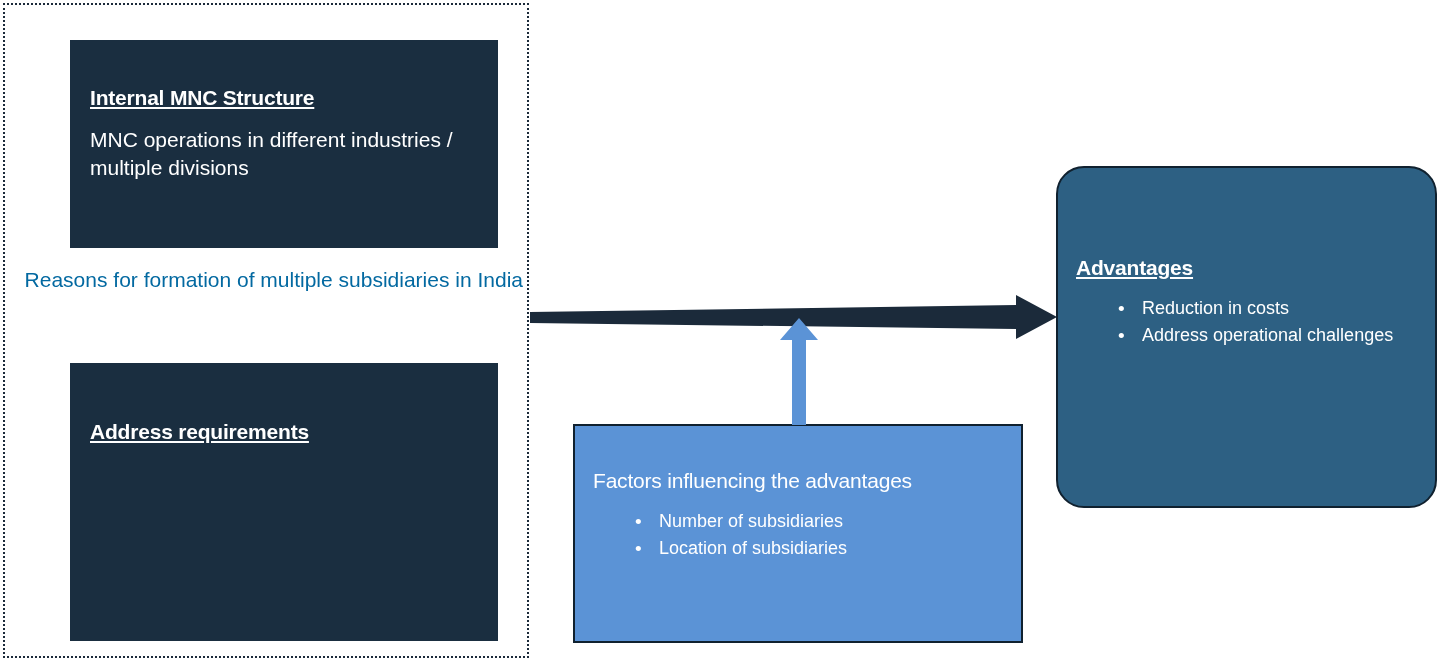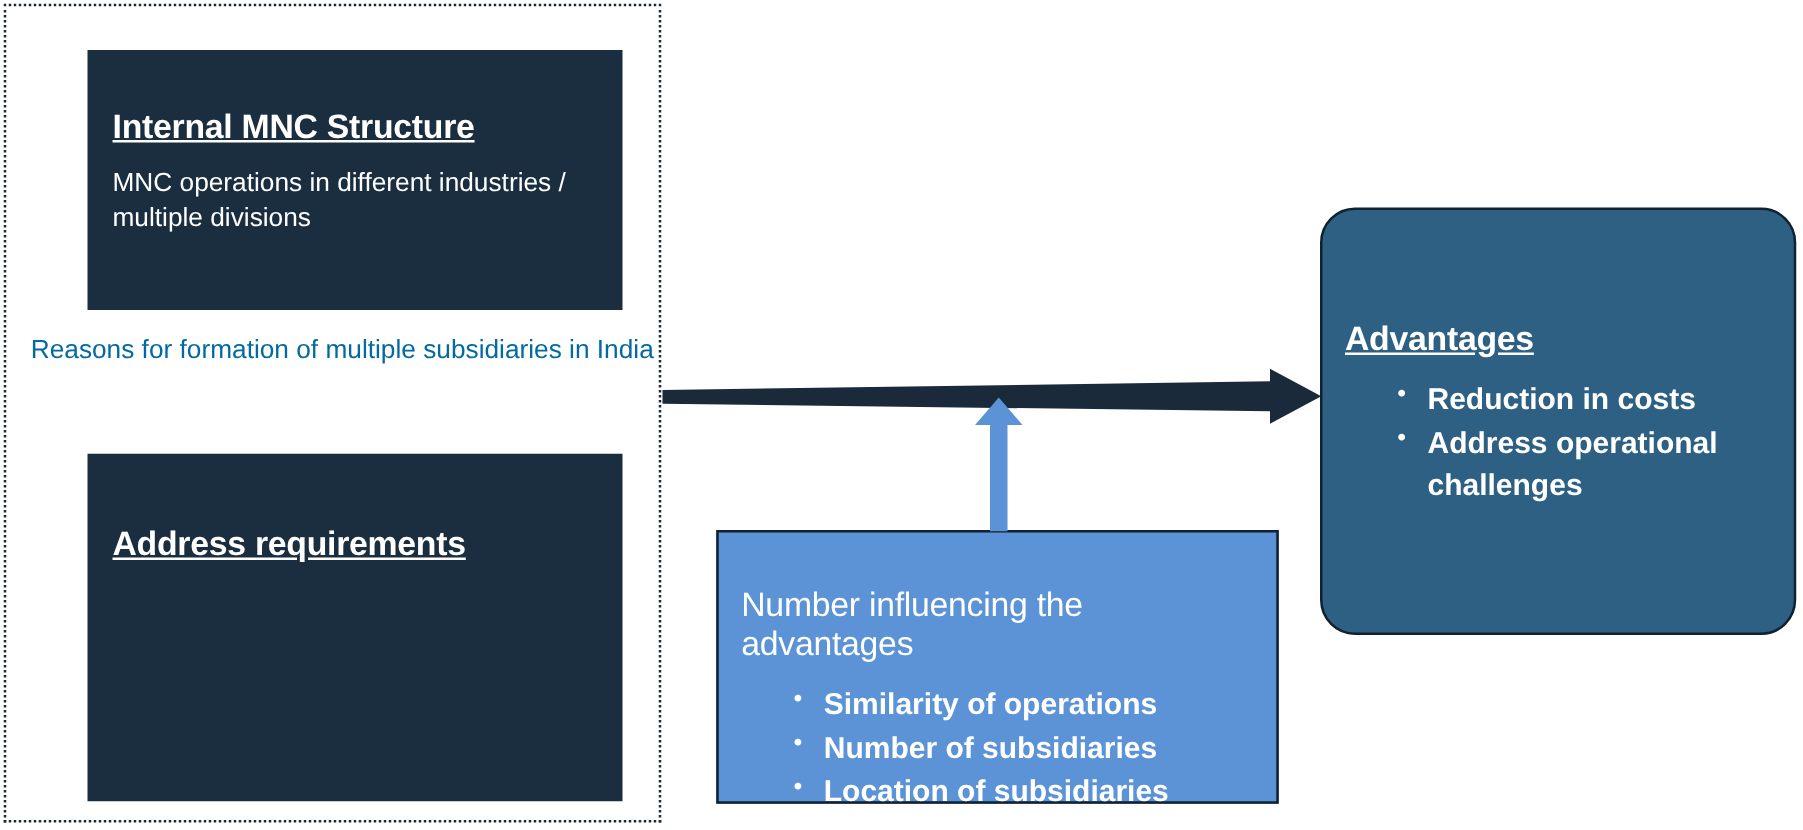--- a/index.html
+++ b/index.html
@@ -48,41 +48,40 @@
   }
 
   .box-inner {
     position: absolute;
     left: 0; right: 0;
   }
 
   .box-title {
     font-weight: bold;
     text-decoration: underline;
-    font-size: 27px;
+    font-size: 21px;
     letter-spacing: -0.2px;
     margin: 0 0 16px 0;
   }
   .box-para {
     font-size: 21px;
     line-height: 1.33;
     margin: 0;
   }
   .bullets {
     list-style: none;
     margin: 0;
     padding: 0;
   }
   .bullets li {
     position: relative;
-    font-size: 24px;
+    font-size: 18px;
     line-height: 1.42;
     padding-left: 66px;
     margin-bottom: 1px;
-    font-weight: bold;
   }
   .bullets li::before {
     content: "\2022";
     position: absolute;
     left: 42px;
     top: 0;
     font-size: 19px;
   }
 
   
@@ -133,23 +132,22 @@
       <div class="box-title">Advantages</div>
       <ul class="bullets">
         <li>Reduction in costs</li>
         <li>Address operational challenges</li>
       </ul>
     </div>
   </div>
 
   <div class="box lightblue" style="left:573px; top:424px; width:450px; height:219px;">
     <div class="box-inner" style="top:43px; padding:0 18px;">
-      <div class="box-title" style="font-weight:normal; text-decoration:none; margin-bottom:16px;">Number influencing the advantages</div>
+      <div class="box-title" style="font-weight:normal; text-decoration:none; margin-bottom:16px;">Factors influencing the advantages</div>
       <ul class="bullets">
-        <li>Similarity of operations</li>
         <li>Number of subsidiaries</li>
         <li>Location of subsidiaries</li>
       </ul>
     </div>
   </div>
 
   <svg class="arrow-layer" viewBox="0 0 1442 664">
 
     <g>
       <polygon points="530,312 1016,305 1016,295 1057,317 1016,339 1016,329 530,323" fill="#1b2a3a"></polygon>

